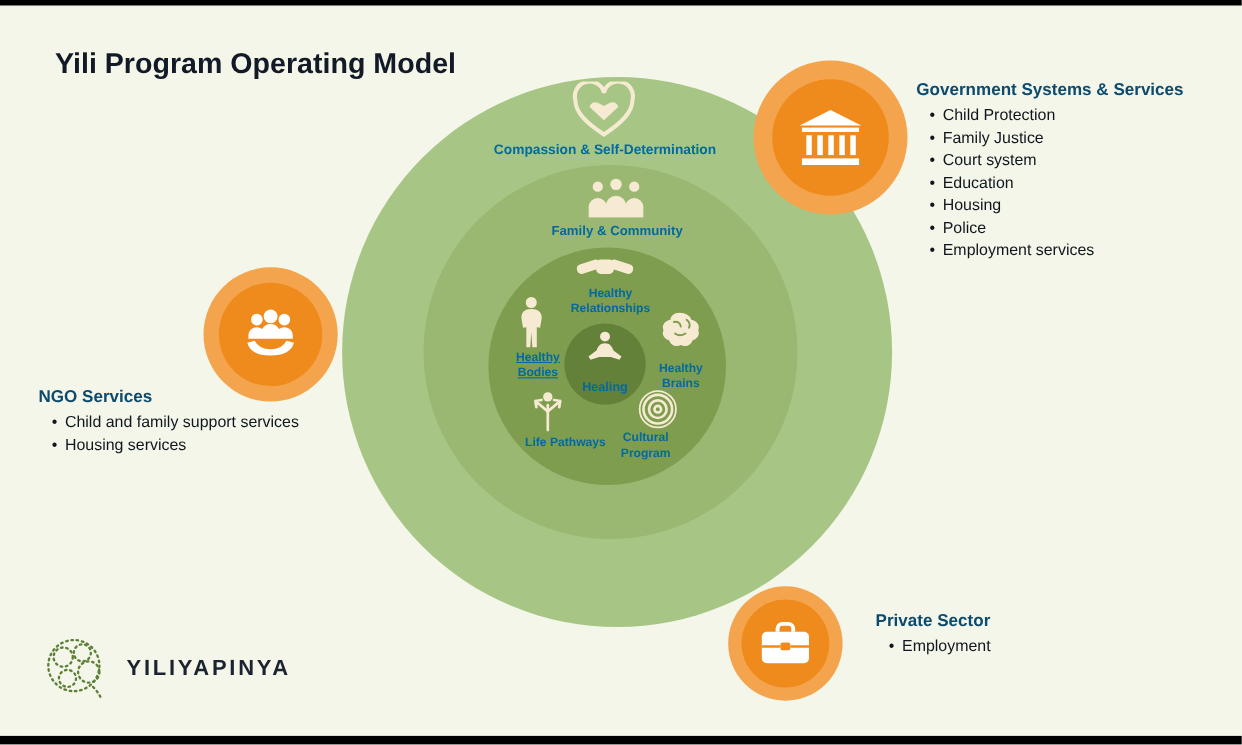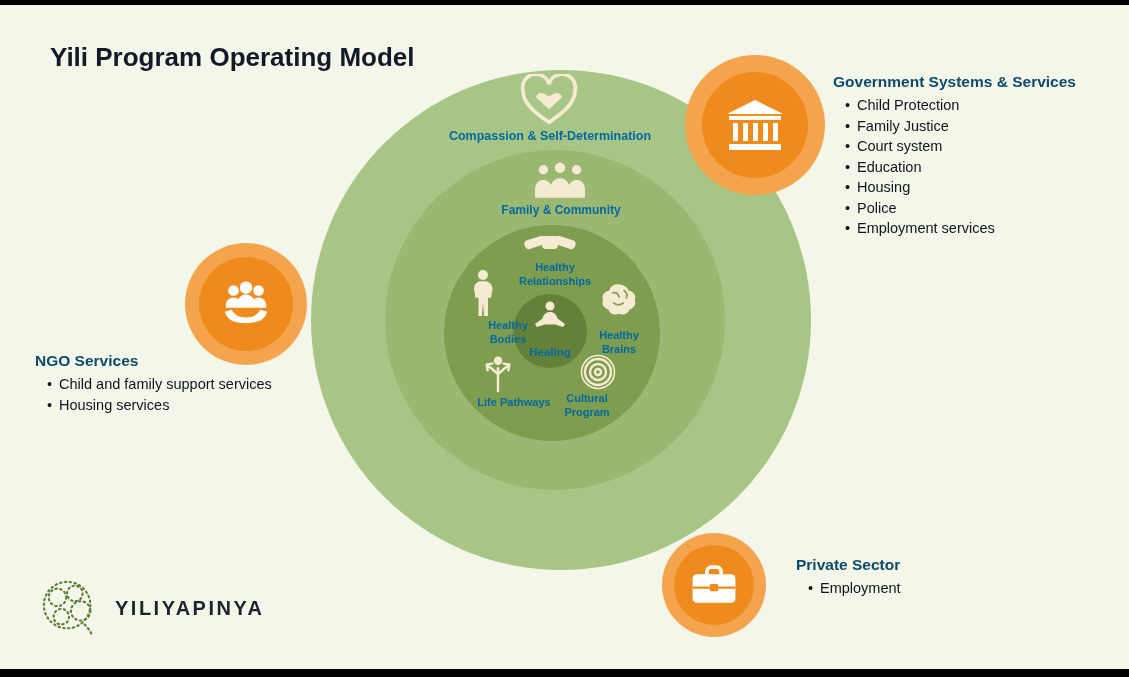--- a/index.html
+++ b/index.html
@@ -27,21 +27,21 @@
   .i-brain     { left: 599px; top: 282px; width: 42px; height: 34px; }
   .i-meditate  { left: 532px; top: 301px; width: 36px; height: 30px; }
   .i-pathways  { left: 481px; top: 355px; width: 34px; height: 38px; }
   .i-cultural  { left: 580px; top: 354px; width: 36px; height: 36px; }
 
   .ring-label, .item-label { position: absolute; font-weight: bold; color: #0369a1; text-align: center; }
   .l-outer  { left: 420px; top: 129px; width: 260px; font-size: 12.5px; }
   .l-middle { left: 481px; top: 203px; width: 160px; font-size: 12px; }
   .item-label { font-size: 11px; line-height: 1.3; }
   .l-rel      { left: 507px; top: 260px; width: 96px; }
-  .l-bodies   { left: 470px; top: 318px; width: 76px; }
+  .l-bodies   { left: 451px; top: 318px; width: 76px; text-decoration: underline; }
   .l-brains   { left: 581px; top: 328px; width: 76px; }
   .l-pathways { left: 474px; top: 395px; width: 80px; }
   .l-cultural { left: 547px; top: 391px; width: 80px; }
   .l-healing  { left: 513px; top: 345px; width: 74px; font-size: 11.5px; }
 
   .halo { position: absolute; border-radius: 50%; background: #f4a44d; }
   .ocore { position: absolute; border-radius: 50%; background: #ef8a1d; display: flex; align-items: center; justify-content: center; }
   .halo-gov  { left: 685px; top: 55px;  width: 140px; height: 140px; }
   .halo-gov .ocore  { inset: 17px; }
   .halo-ngo  { left: 185px; top: 243px; width: 122px; height: 122px; }

